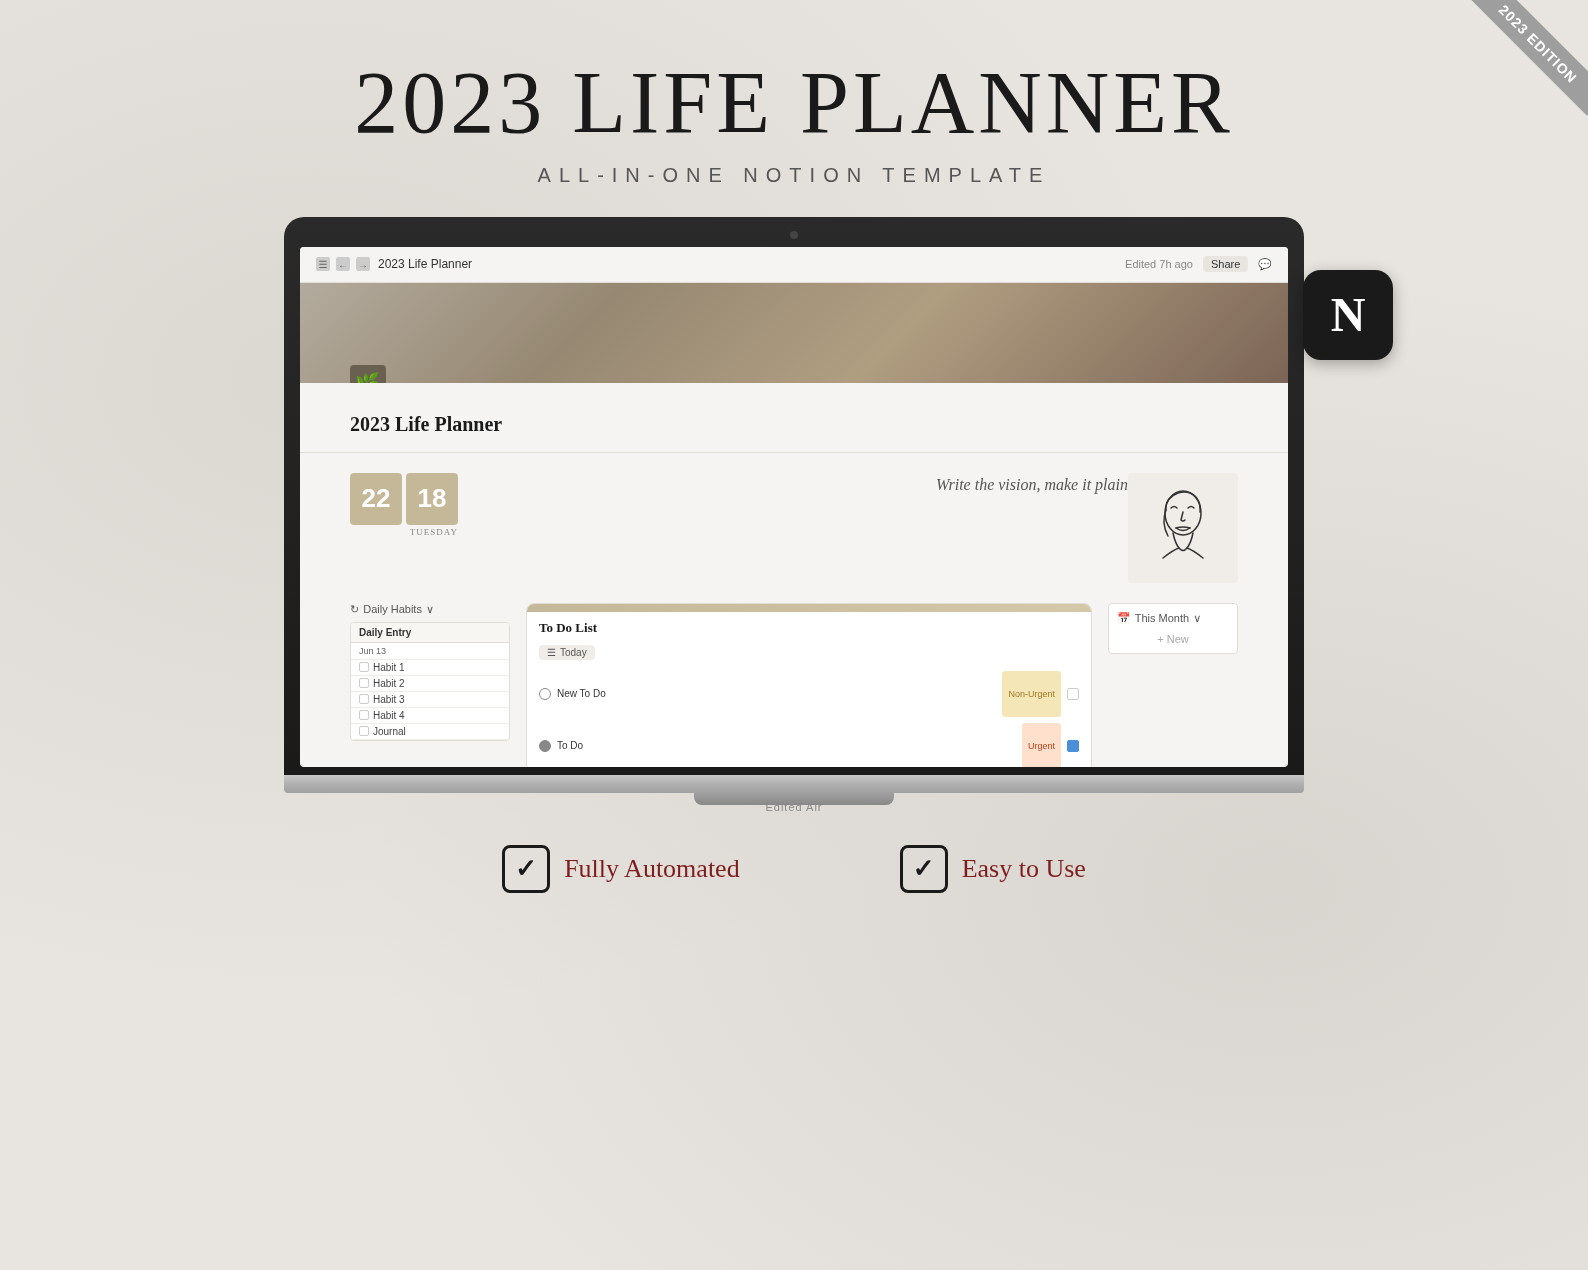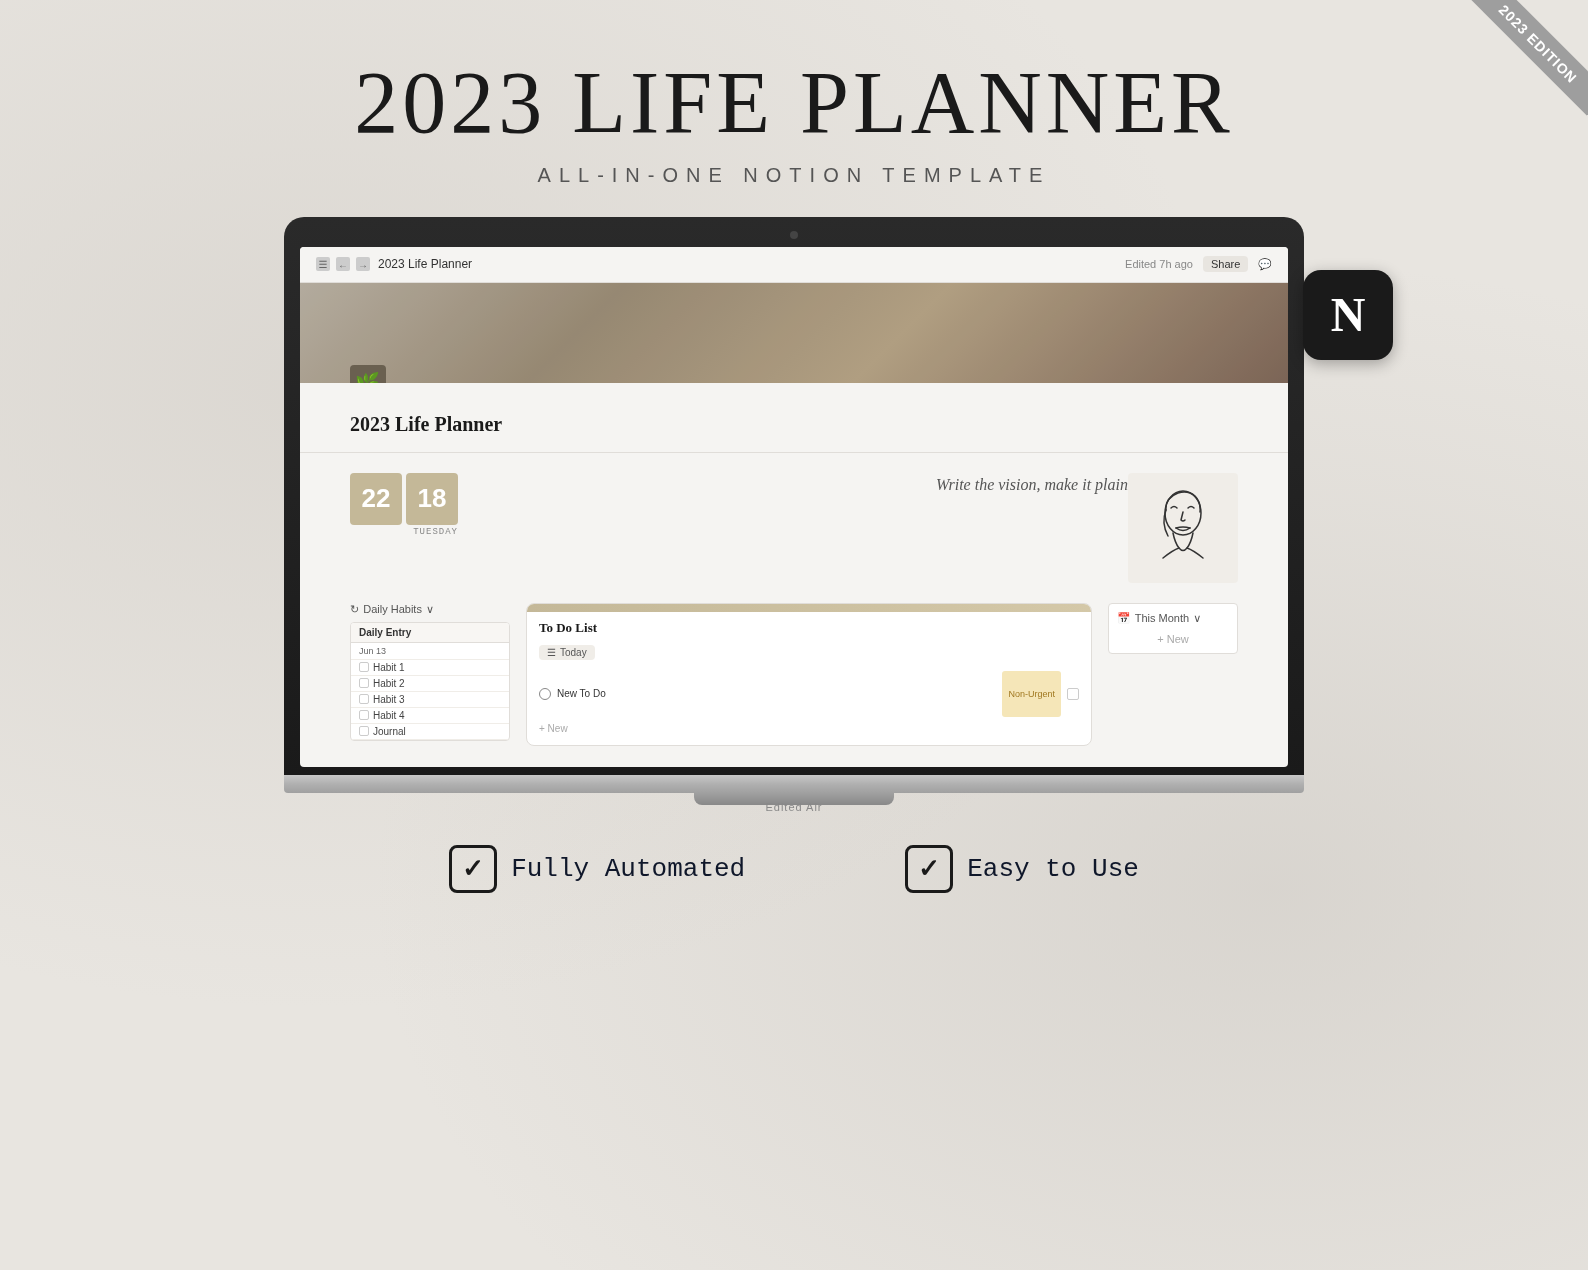--- a/index.html
+++ b/index.html
@@ -279,21 +279,21 @@
       color: white;
       font-size: 26px;
       font-weight: bold;
       font-family: Arial, sans-serif;
     }
     .clock-day {
       font-size: 9px;
       color: #888;
       text-align: right;
       margin-top: 2px;
-      font-family: Liberation Mono, monospace;
+      font-family: Liberation Serif, serif;
       letter-spacing: 1px;
     }
 
     .quote-widget {
       flex: 1;
       display: flex;
       align-items: center;
       justify-content: flex-end;
       font-size: 16px;
       color: #555;
@@ -526,22 +526,22 @@
       position: relative;
     }
     .feature-check::after {
       content: '✓';
       font-size: 26px;
       color: #1a1a1a;
       font-weight: bold;
     }
     .feature-label {
       font-size: 26px;
-      color: #0f172a;
-      font-family: Liberation Mono, monospace;
+      color: #7f1d1d;
+      font-family: Liberation Serif, serif;
       font-weight: 400;
     }
 
     
     .face-svg {
       width: 100px;
       height: 100px;
     }
   </style>
 </head>
@@ -677,20 +677,26 @@
                     <div class="todo-filter">
                       <span>☰</span>
                       <span>Today</span>
                     </div>
                     <div class="todo-row">
                       <div class="todo-check-empty"></div>
                       <span class="todo-label">New To Do</span>
                       <span class="todo-tag tag-nonurgent">Non-Urgent</span>
                       <div class="todo-checkbox"></div>
                     </div>
+                    <div class="todo-row">
+                      <div class="todo-check-done"></div>
+                      <span class="todo-label">To Do</span>
+                      <span class="todo-tag tag-urgent">Urgent</span>
+                      <div class="todo-checkbox-checked"></div>
+                    </div>
                     <div class="todo-new">+ New</div>
                   </div>
                 </div>
               </div>
 
               <div class="month-section">
                 <div class="month-card">
                   <div class="month-header">
                     <span>📅</span>
                     <span>This Month</span>

